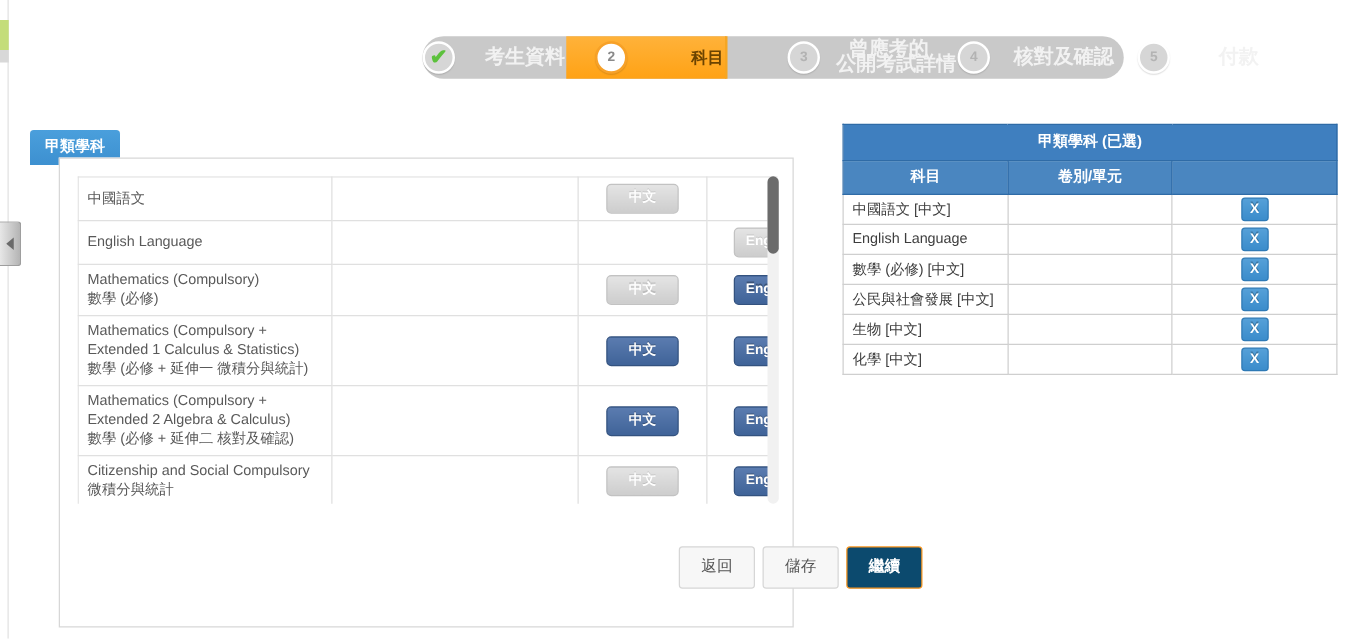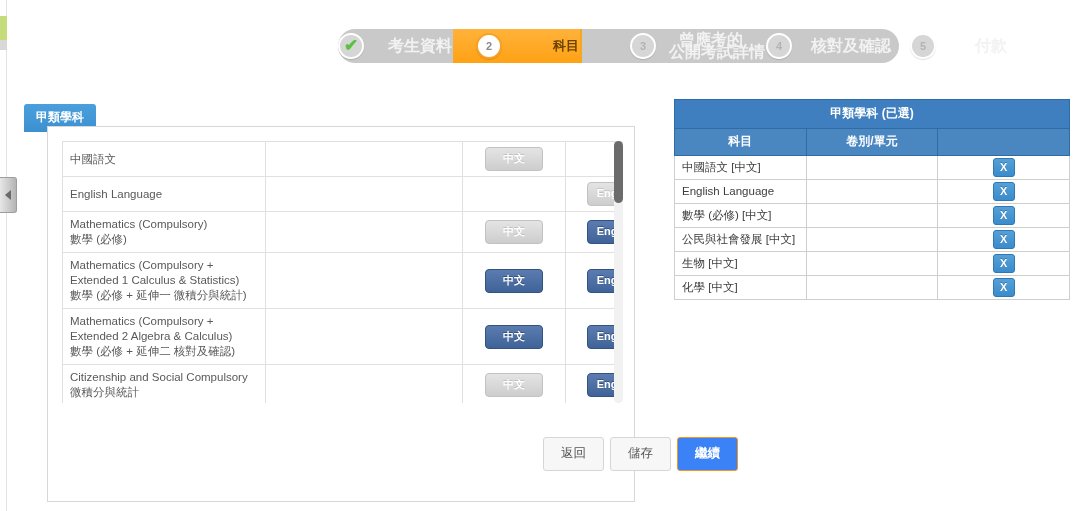--- a/index.html
+++ b/index.html
@@ -329,21 +329,21 @@
     border-radius: 3px;
     cursor: pointer;
     border: 1px solid #d6d6d6;
     background: #f7f7f7;
     color: #555;
     min-width: 56px;
     text-align: center;
     box-sizing: border-box;
   }
   .foot-btn.primary {
-    background: #3b82f6;
+    background: #0c4a6e;
     border-color: #f7941e;
     color: #ffffff;
     font-weight: bold;
   }
 </style>
 </head>
 <body>
 
 <div id="left-edge-rail"></div>
 <div id="left-edge-strip"></div>

